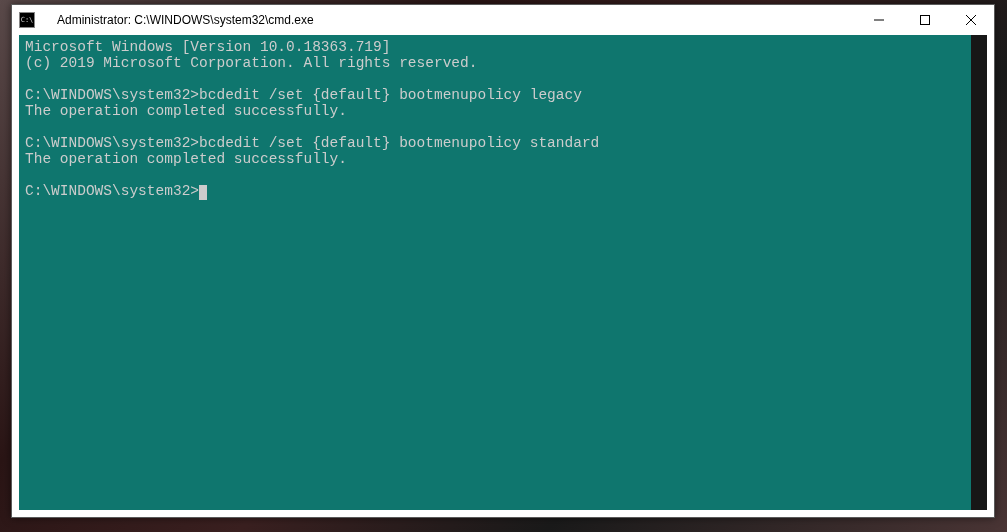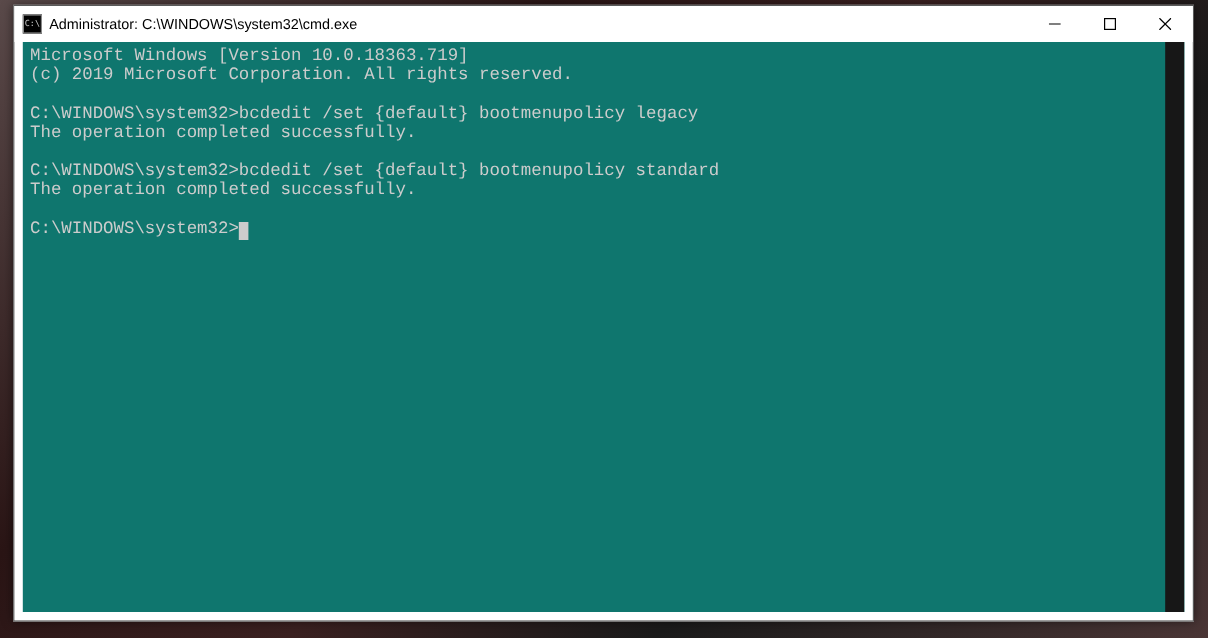--- a/index.html
+++ b/index.html
@@ -51,20 +51,21 @@
       color: #ccc;
       font-family: monospace;
       line-height: 1;
     }
     .titlebar-text {
       font-size: 12px;
       color: #000;
       flex: 1;
       white-space: nowrap;
       overflow: hidden;
+      margin-left: 16px;
     }
     .window-controls {
       display: flex;
       height: 100%;
     }
     .window-control-btn {
       width: 46px;
       height: 100%;
       display: flex;
       align-items: center;

